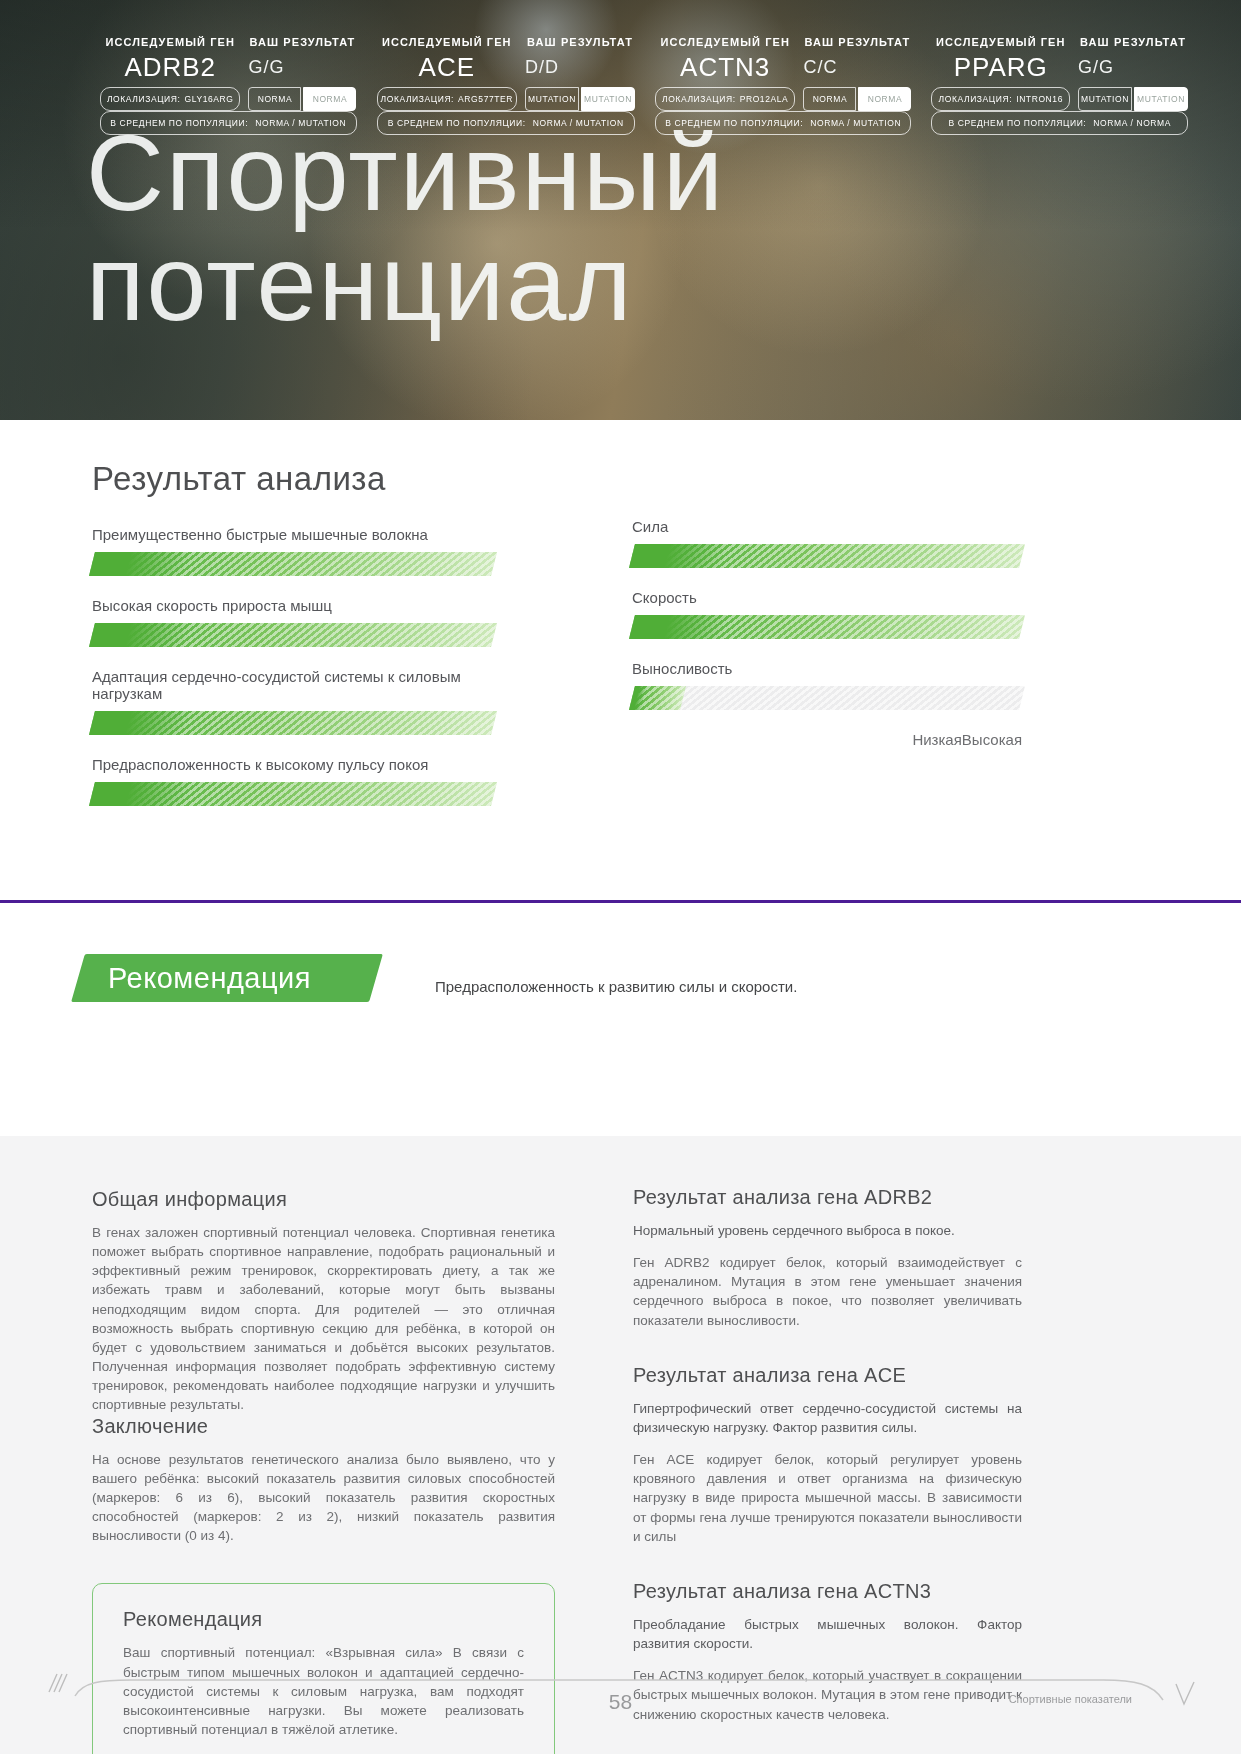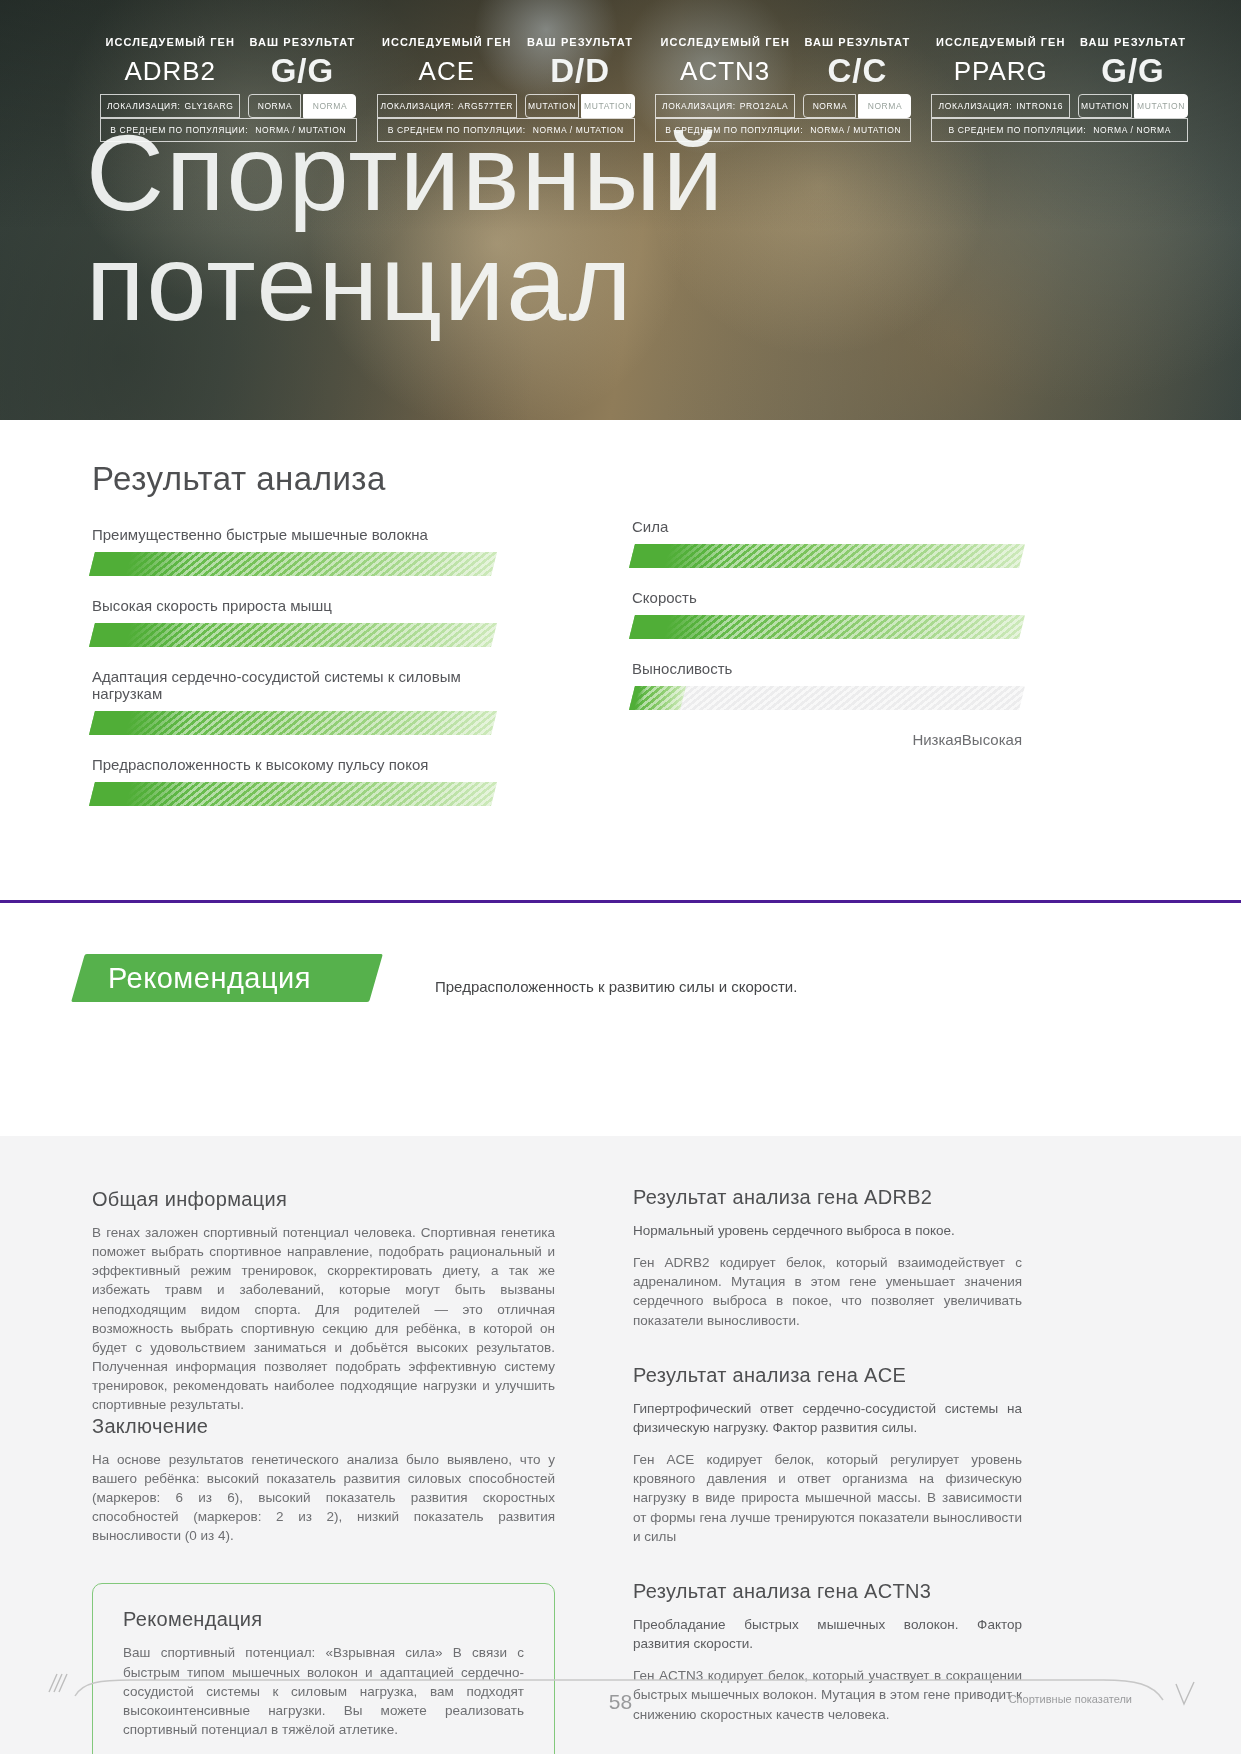--- a/index.html
+++ b/index.html
@@ -18,22 +18,22 @@
       radial-gradient(circle at 87% 26%, rgba(126,134,124,.5), rgba(126,134,124,0) 26%),
       radial-gradient(circle at 77% 80%, rgba(146,117,76,.45), rgba(146,117,76,0) 30%),
       radial-gradient(circle at 10% 85%, rgba(40,50,45,.6), rgba(40,50,45,0) 35%),
       linear-gradient(100deg,#37423d 0%,#4d5348 22%,#72644a 40%,#8f7c59 52%,#6d6955 68%,#475048 85%,#394440 100%);
   }
   .panels{position:absolute;top:36px;left:100px;width:1088px;display:flex;gap:20px;}
   .panel{flex:1 1 0;}
   .panel-grid{display:grid;grid-template-columns:1.3fr 1fr;column-gap:8px;row-gap:4px;align-items:center;}
   .col-head{font-size:11px;letter-spacing:1.1px;color:#ffffff;text-align:center;white-space:nowrap;font-weight:bold;}
   .gene-name{font-size:26px;font-weight:normal;color:#ffffff;text-align:center;letter-spacing:1px;}
-  .gene-result{font-size:33px;font-weight:700;color:#f2f4f3;text-align:center;letter-spacing:1px;}
-  .pill{border:1px solid rgba(255,255,255,.75);border-radius:0;color:#ffffff;font-size:8.5px;
+  .gene-result{font-size:18px;font-weight:400;color:#f2f4f3;text-align:left;letter-spacing:1px;}
+  .pill{border:1px solid rgba(255,255,255,.75);border-radius:10px;color:#ffffff;font-size:8.5px;
         letter-spacing:.6px;padding:6px 3px;text-align:center;white-space:nowrap;}
   .pill .pv{margin-left:4px;}
   .tags{display:flex;gap:2px;height:100%;}
   .tag{flex:1 1 0;font-size:8.5px;letter-spacing:.6px;padding:6px 2px;text-align:center;white-space:nowrap;}
   .tag.outline{border:1px solid rgba(255,255,255,.75);border-radius:4px 0 0 4px;color:#ffffff;}
   .tag.filled{background:#ffffff;color:#99a39d;border-radius:0 4px 4px 0;border:1px solid #ffffff;}
   .panel-pop{display:flex;justify-content:center;gap:7px;padding:6px 4px;}
   .hero-title{position:absolute;left:86px;top:118px;font-weight:100;
       font-size:108px;line-height:1.02;letter-spacing:2px;color:rgba(246,249,247,.93);}
 

